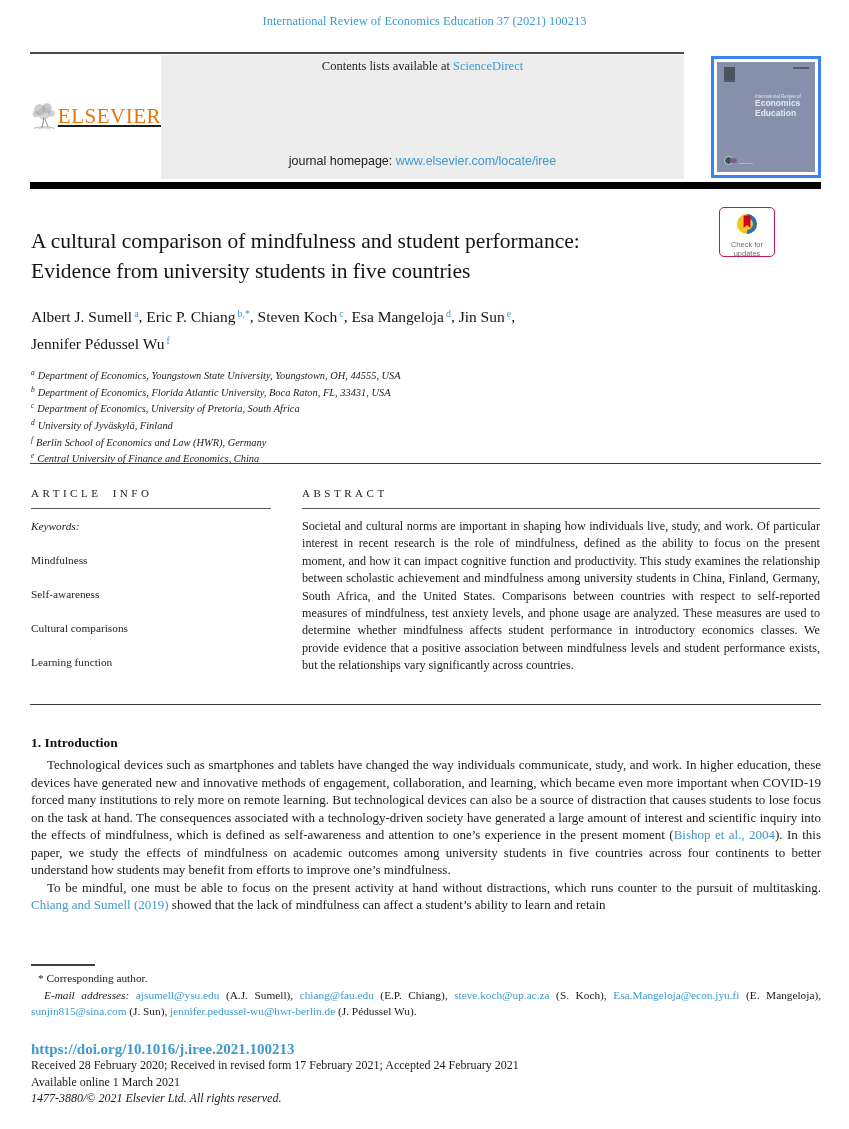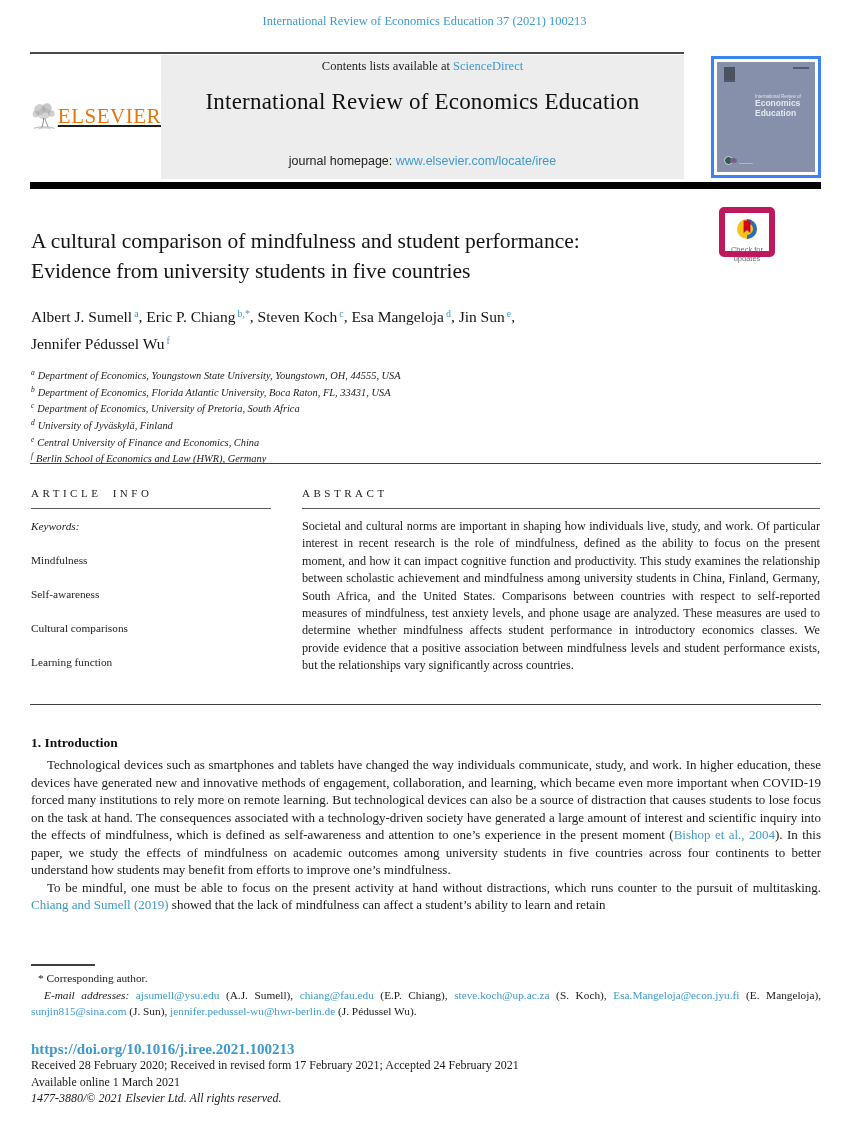--- a/index.html
+++ b/index.html
@@ -40,21 +40,21 @@
   .cover-title{position:absolute;top:32px;left:38px;color:#dfe3ee;text-align:left;line-height:1.15;}
   .cover-t1{font-size:4.5px;font-family:"Liberation Sans",sans-serif;}
   .cover-t2{font-size:8.5px;font-weight:bold;font-family:"Liberation Sans",sans-serif;color:#e4e8f2;}
   .cover-logo{position:absolute;bottom:7px;left:7px;display:flex;align-items:center;}
   .cover-dot1{width:9px;height:9px;border-radius:50%;background:#2e5d4b;border:1px solid #cfd3de;}
   .cover-dot2{width:7px;height:5px;border-radius:50%;background:#7a5d8a;margin-left:-3px;}
   .cover-line{position:absolute;bottom:8px;left:22px;width:14px;height:1px;background:#aeb4c6;}
 
   .black-bar{position:absolute;top:182px;left:30px;width:791px;height:7px;background:#010101;}
 
-  .badge{position:absolute;top:207px;left:719px;width:56px;height:50px;border:6px solid #be185d;
+  .badge{position:absolute;top:207px;left:719px;width:56px;height:50px;border:1px solid #be185d;
          border-radius:5px;background:#fff;text-align:center;padding-top:4px;}
   .badge-text{font-family:"Liberation Sans","DejaVu Sans",sans-serif;font-size:7.5px;line-height:8.5px;color:#6e6e6e;margin-top:1px;}
 
   .title{position:absolute;top:226px;left:31px;width:700px;font-size:21.5px;font-weight:normal;
          line-height:30px;color:#141414;}
   .authors{position:absolute;top:304px;left:31px;width:740px;font-size:15.5px;line-height:25px;color:#141414;}
   .affiliations{position:absolute;top:366px;left:31px;width:740px;font-size:10.4px;font-style:italic;
                 line-height:13.2px;color:#222;}
   .affil sup{font-size:72%;font-style:italic;margin-right:3px;}
 
@@ -109,21 +109,20 @@
           <path d="M12 84 C30 78 56 78 76 84" stroke="#8a8a8a" stroke-width="2"></path>
           <path d="M24 86 C40 82 52 82 64 86" stroke="#999" stroke-width="1.5"></path>
         </g>
       </svg>
       <div class="elsevier-text">ELSEVIER</div>
     </div>
     <div class="header-gray">
       <div class="contents-line">
         <span>Contents lists available at </span><a href="#">ScienceDirect</a>
       </div>
-      <div class="journal-name">International Review of Economics Education</div>
       <div class="homepage-line">
         <span>journal homepage: </span><a href="#">www.elsevier.com/locate/iree</a>
       </div>
     </div>
   </div>
 
   <div class="cover">
     <div class="cover-inner">
       <div class="cover-crest"></div>
       <div class="cover-issn"></div>
@@ -162,22 +161,22 @@
   <div class="authors">
     <div><span>Albert J. Sumell</span><span class="seg-sup seg-link">a</span><span>, </span><span>Eric P. Chiang</span><span class="seg-sup seg-link">b,*</span><span>, </span><span>Steven Koch</span><span class="seg-sup seg-link">c</span><span>, </span><span>Esa Mangeloja</span><span class="seg-sup seg-link">d</span><span>, </span><span>Jin Sun</span><span class="seg-sup seg-link">e</span><span>,</span></div>
     <div><span>Jennifer Pédussel Wu</span><span class="seg-sup seg-link">f</span></div>
   </div>
 
   <div class="affiliations">
     <div class="affil"><sup>a</sup><span>Department of Economics, Youngstown State University, Youngstown, OH, 44555, USA</span></div>
     <div class="affil"><sup>b</sup><span>Department of Economics, Florida Atlantic University, Boca Raton, FL, 33431, USA</span></div>
     <div class="affil"><sup>c</sup><span>Department of Economics, University of Pretoria, South Africa</span></div>
     <div class="affil"><sup>d</sup><span>University of Jyväskylä, Finland</span></div>
+    <div class="affil"><sup>f</sup><span>Berlin School of Economics and Law (HWR), Germany</span></div>
     <div class="affil"><sup>e</sup><span>Central University of Finance and Economics, China</span></div>
-    <div class="affil"><sup>f</sup><span>Berlin School of Economics and Law (HWR), Germany</span></div>
   </div>
 
   <div class="rule rule-1"></div>
 
   <div class="col-left">
     <div class="sec-heading">ARTICLE INFO</div>
     <div class="col-rule"></div>
     <div class="kw-label">Keywords:</div>
     <div class="kw">Mindfulness</div>
     <div class="kw">Self-awareness</div>

